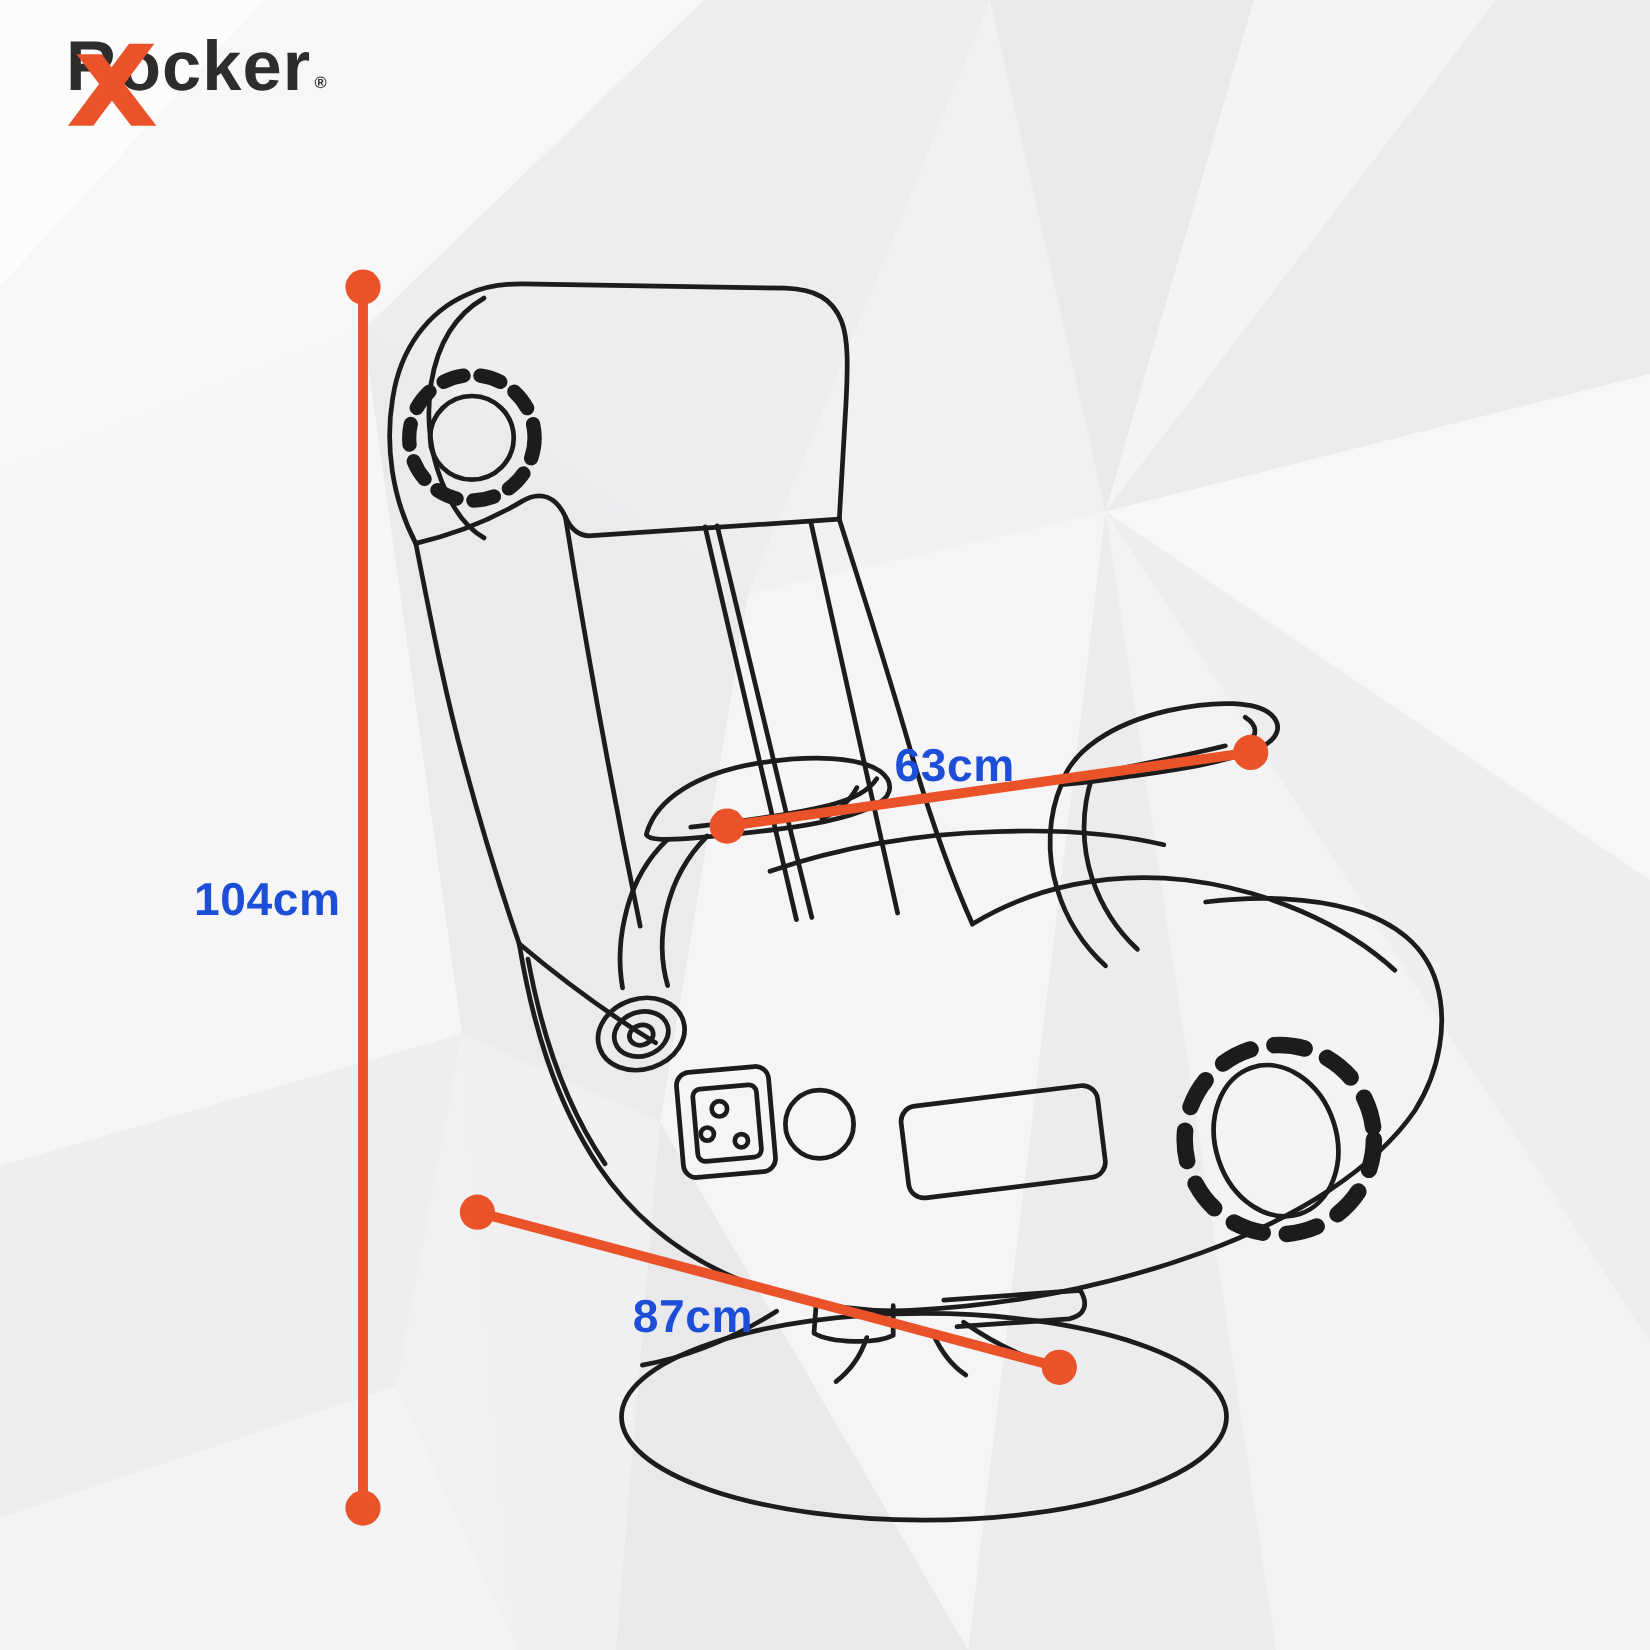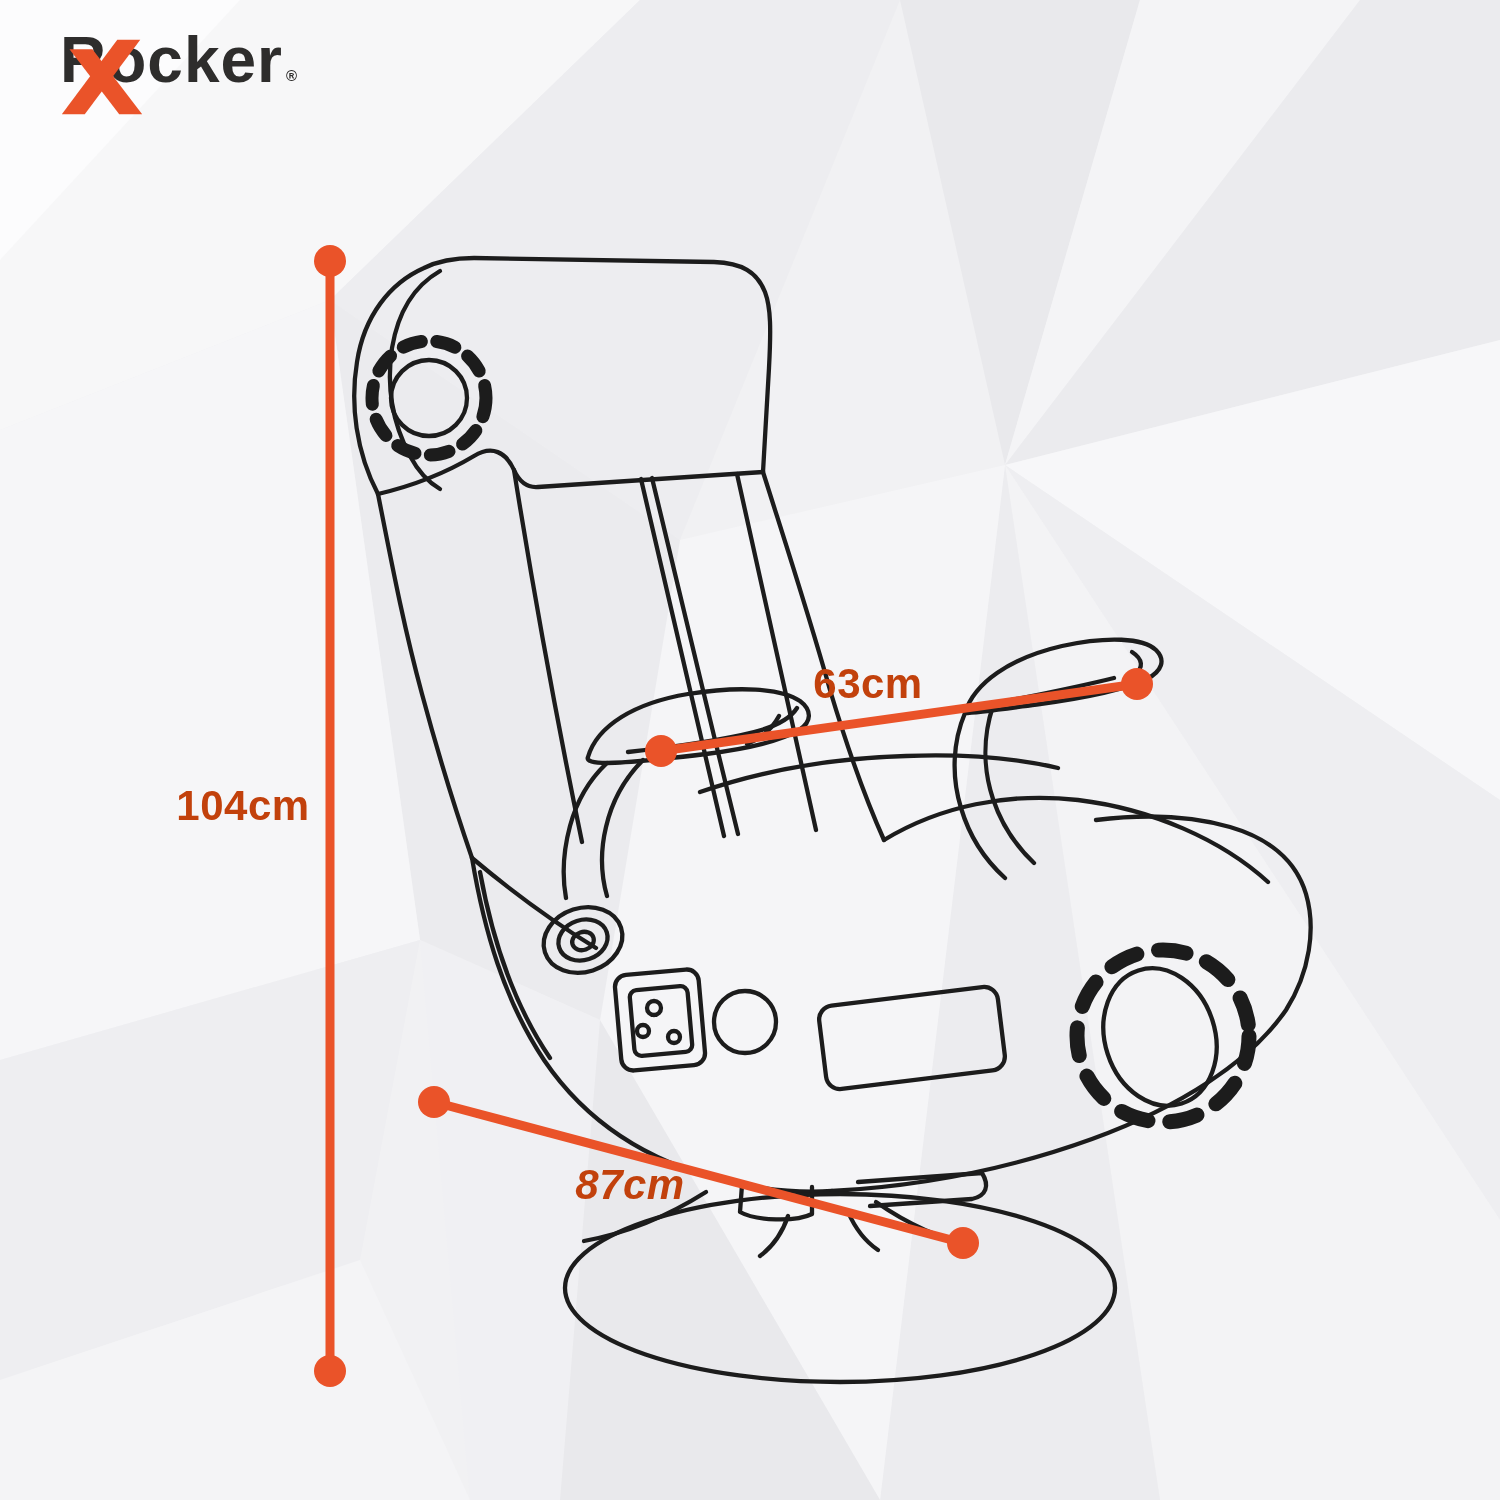--- a/index.html
+++ b/index.html
@@ -1,21 +1,21 @@
 <!DOCTYPE html>
 <html><head>
 <meta charset="utf-8">
 <style>
   html,body{margin:0;padding:0;background:#fff;}
   .stage{position:relative;width:1500px;height:1500px;overflow:hidden;
          font-family:"Liberation Sans",sans-serif;background:#f1f1f3;}
   .stage svg{position:absolute;left:0;top:0;}
   .dim-label{position:absolute;transform:translate(-50%,-50%);
-             font-weight:700;font-size:42px;letter-spacing:.5px;color:#c2410c;
-             white-space:nowrap;}
+             font-weight:700;font-size:42px;letter-spacing:.5px;color:#1d4ed8;
+             white-space:nowrap;margin-top:12px;}
   .logo{position:absolute;left:56px;top:34px;display:flex;align-items:flex-end;}
   .logo .word{font-weight:700;font-size:64px;line-height:.82;color:#2e2d2c;
               letter-spacing:1px;margin-left:4px;}
   .logo .reg{font-weight:700;font-size:15px;color:#2e2d2c;margin-left:3px;
              align-self:flex-end;line-height:1.4;}
 </style>
 </head>
 <body>
 
 <div class="stage">
@@ -130,21 +130,21 @@
       <circle cx="330" cy="1371" r="16"></circle>
       <circle cx="661" cy="751" r="16"></circle>
       <circle cx="1137" cy="684" r="16"></circle>
       <circle cx="434" cy="1102" r="16"></circle>
       <circle cx="963" cy="1243" r="16"></circle>
     </g>
   </svg>
 
   <div class="dim-label" style="left:243px;top:806px;">104cm</div>
   <div class="dim-label" style="left:868px;top:684px;">63cm</div>
-  <div class="dim-label" style="left:630px;top:1185px;font-style:italic;">87cm</div>
+  <div class="dim-label" style="left:630px;top:1185px;">87cm</div>
 
   <div class="logo">
     <svg width="92" height="88" viewBox="28 30 96 92">
       <g fill="#EA5329">
         <polygon points="34,114 58,114 116,36 92,36"></polygon>
         <polygon points="42,46 66,46 118,114 94,114"></polygon>
       </g>
     </svg>
     <span class="word">Rocker</span>
     <span class="reg">®</span>

